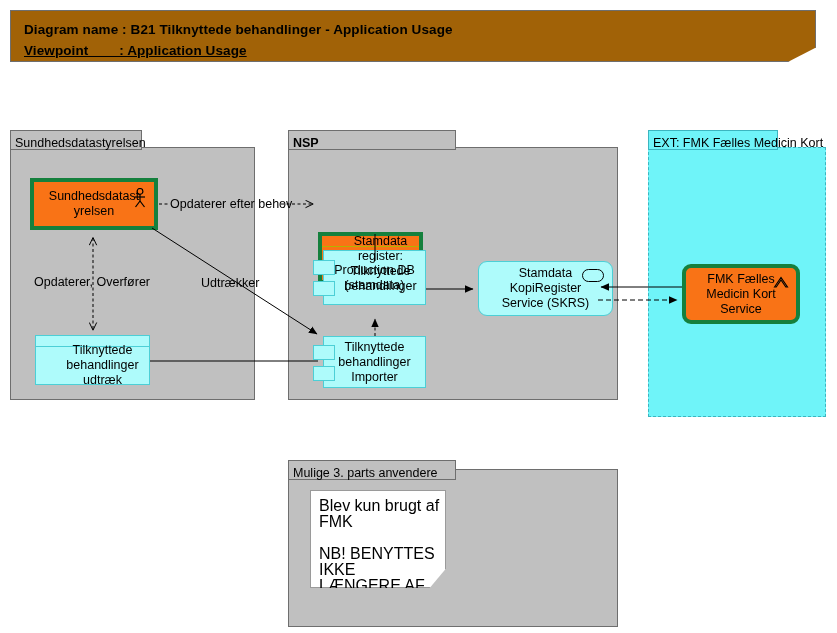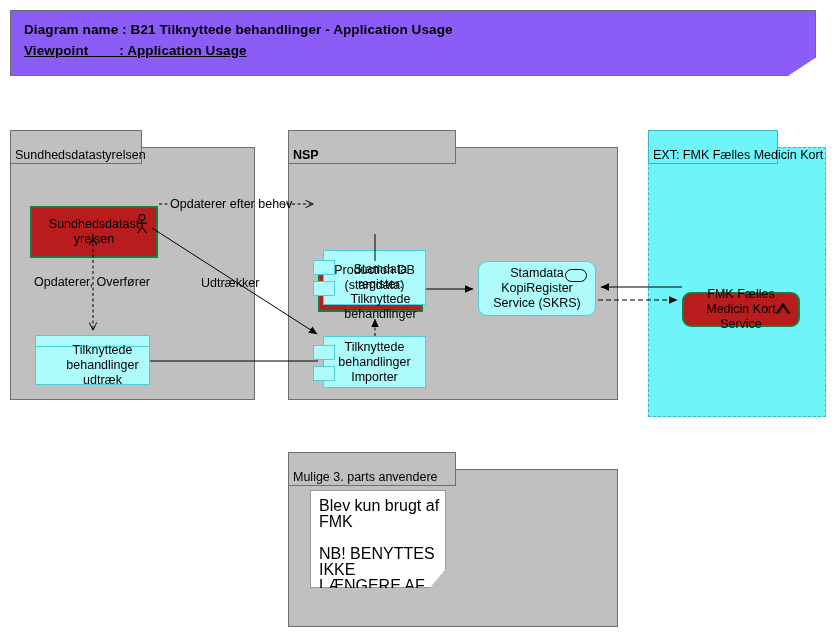--- a/index.html
+++ b/index.html
@@ -1,58 +1,58 @@
 <!DOCTYPE html>
 <html><head>
 <meta charset="utf-8">
 <style>
   html,body{margin:0;padding:0;background:#ffffff;}
   body{width:837px;height:633px;position:relative;overflow:hidden;
        font-family:"Liberation Sans","DejaVu Sans",sans-serif;color:#000;}
 
   
-  .banner{position:absolute;left:10px;top:10px;width:806px;height:66px;
-          background:#8b5cf6;border:1px solid #6e6e6e;box-sizing:border-box;
+  .banner{position:absolute;left:10px;top:10px;width:806px;height:52px;
+          background:#a16207;border:1px solid #6e6e6e;box-sizing:border-box;
           clip-path:polygon(0 0,100% 0,100% 72%,96.5% 100%,0 100%);}
   .banner-line{position:absolute;left:13px;font-weight:bold;font-size:13.5px;
                letter-spacing:.1px;white-space:pre;}
   .bl1{top:11px;}
   .bl2{top:32px;text-decoration:underline;}
 
   
   .group{position:absolute;box-sizing:border-box;}
   .group-tab{position:absolute;height:20px;box-sizing:border-box;
              border:1px solid #6e6e6e;background:#c0c0c0;
-             font-size:12.5px;line-height:16px;padding:16px 4px;white-space:nowrap;}
+             font-size:12.5px;line-height:16px;padding:4px 4px;white-space:nowrap;}
   .group-body{position:absolute;box-sizing:border-box;
               border:1px solid #6e6e6e;background:#c0c0c0;}
 
   .g-sds{left:10px;top:130px;}
   .g-sds .group-tab{left:0;top:0;width:132px;}
   .g-sds .group-body{left:0;top:17px;width:245px;height:253px;}
 
   .g-nsp{left:288px;top:130px;}
   .g-nsp .group-tab{left:0;top:0;width:168px;font-weight:bold;}
   .g-nsp .group-body{left:0;top:17px;width:330px;height:253px;}
 
   .g-ext{left:648px;top:130px;}
   .g-ext .group-tab{left:0;top:0;width:130px;background:#6ff4f9;border-color:#3bb5c0;}
   .g-ext .group-body{left:0;top:17px;width:178px;height:270px;
                      background:#6ff4f9;border:1px dashed #3bb5c0;}
 
   .g-third{left:288px;top:452px;}
-  .g-third .group-tab{left:0;top:0;width:168px;}
+  .g-third .group-tab{left:0;top:8px;width:168px;}
   .g-third .group-body{left:0;top:17px;width:330px;height:158px;}
 
   
   .node{position:absolute;box-sizing:border-box;display:flex;
         align-items:center;justify-content:center;text-align:center;
         font-size:12.5px;line-height:15px;}
 
-  .yellow{background:#b91c1c;border:2px solid #15803d;margin-top:28px;}
+  .yellow{background:#f97316;border:4px solid #15803d;}
   .cyan{background:#aefbfb;border:1px solid #4ccfd6;}
 
   
   .dataobj{position:relative;padding-left:20px;}
   .dataobj-bar-y{position:absolute;left:0;right:0;top:0;height:11px;
                  border-bottom:1px solid #b3b300;box-sizing:border-box;}
   .dataobj-bar-c{position:absolute;left:0;right:0;top:0;height:11px;
                  border-bottom:1px solid #4ccfd6;box-sizing:border-box;}
 
   
@@ -62,22 +62,22 @@
   .rounded{border-radius:9px;}
 
   .node-label{position:relative;z-index:2;padding:0 4px;white-space:pre-line;}
 
   
   #n-sds-actor{left:30px;top:178px;width:128px;height:52px;}
   #n-udtraek{left:35px;top:335px;width:115px;height:50px;}
   #n-stamdata-reg{left:318px;top:182px;width:105px;height:52px;}
   #n-proddb{left:323px;top:250px;width:103px;height:55px;}
   #n-importer{left:323px;top:336px;width:103px;height:52px;}
-  #n-skrs{left:478px;top:261px;width:118px;height:55px;}
-  #n-fmk{left:682px;top:264px;width:118px;height:35px;}
+  #n-skrs{left:478px;top:261px;width:135px;height:55px;}
+  #n-fmk{left:682px;top:264px;width:118px;height:60px;}
 
   
   .icon{position:absolute;z-index:3;}
   .ico-actor{right:7px;top:6px;width:14px;height:20px;}
   .ico-service{right:8px;top:7px;width:22px;height:13px;
                border:1.5px solid #000;border-radius:7px;box-sizing:border-box;}
   .ico-chevron{right:6px;top:6px;width:18px;height:18px;}
 
   
   .note{position:absolute;left:310px;top:490px;width:136px;height:98px;

